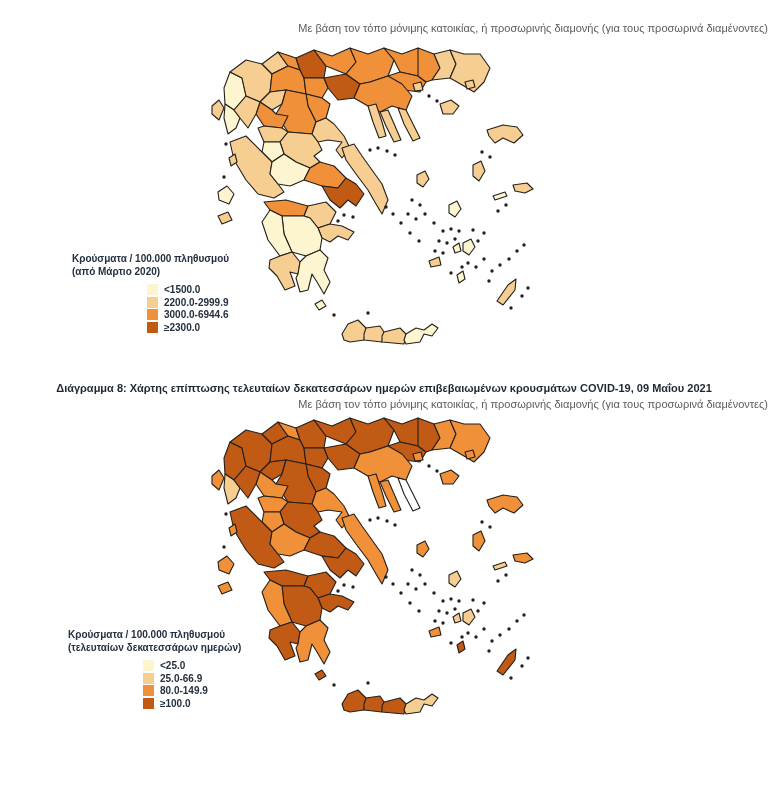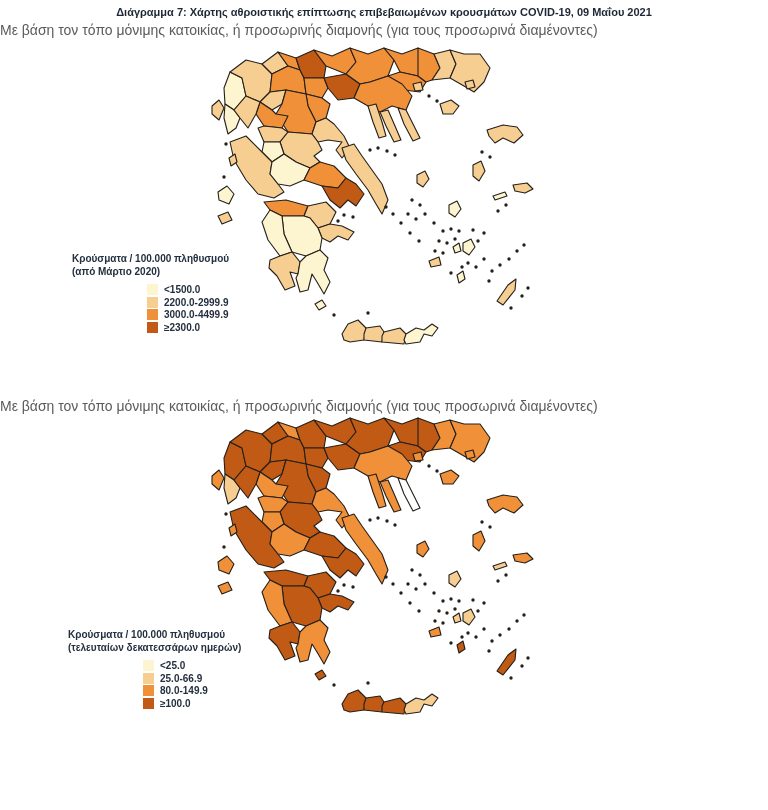--- a/index.html
+++ b/index.html
@@ -1,41 +1,40 @@
 <!DOCTYPE html>
 <html><head>
 <meta charset="utf-8">
 <style>
   html,body{margin:0;padding:0;background:#ffffff;}
   .page{position:relative;width:768px;height:810px;background:#fff;overflow:hidden;
         font-family:"Liberation Sans", sans-serif;}
   .map-title{position:absolute;left:0;right:0;text-align:center;
         font-size:11px;font-weight:bold;color:#1d2734;}
-  .map-subtitle{position:absolute;left:0;right:0;text-align:left;
-        font-size:14px;font-weight:400;color:#5b5b5b;}
+  .map-subtitle{position:absolute;left:0;right:0;text-align:right;
+        font-size:11px;font-weight:400;color:#5b5b5b;}
   #title7{top:6px}   #sub7{top:22px}
   #title8{top:382px} #sub8{top:398px}
   .map-holder{position:absolute;width:572px;height:332px;left:112px;}
   #map7-holder{top:44px} #map8-holder{top:414px}
   .map-holder svg{width:100%;height:100%;display:block}
   .legend{position:absolute;width:188px;color:#24303f;}
   #legend7{left:72px;top:252px}
   #legend8{left:68px;top:628px}
   .legend-title{text-align:left;font-size:10px;font-weight:bold;line-height:1.32;}
   .legend-items{margin-top:5px;margin-left:44px;}
   .legend-row{display:flex;align-items:center;height:12.5px;padding-left:31px;}
   .swatch{width:11px;height:11px;margin-right:6px;flex:none;}
   .legend-label{font-size:10px;font-weight:bold;white-space:nowrap;}
 </style>
 </head>
 <body>
 
 <div class="page">
 
-  <div class="map-title" id="title7">Διάγραμμα 7: Χάρτης αθροιστικής επίπτωσης επιβεβαιωμένων κρουσμάτων COVID-19, 09 Μαΐου 2021</div>
   <div class="map-subtitle" id="sub7">Με βάση τον τόπο μόνιμης κατοικίας, ή προσωρινής διαμονής (για τους προσωρινά διαμένοντες)</div>
   <div class="map-holder" id="map7-holder">
       <svg viewBox="0 0 572 332">
         <path d="M112,44 L118,28 L130,34 L134,52 L122,66 L113,60 Z" fill="#FDF4D0" stroke="#241f1a" stroke-width="1.1" stroke-linejoin="round"></path>
         <path d="M118,28 L134,16 L150,20 L160,30 L158,48 L148,58 L134,52 L130,34 Z" fill="#F7CE92" stroke="#241f1a" stroke-width="1.1" stroke-linejoin="round"></path>
         <path d="M150,20 L166,8 L176,22 L160,30 Z" fill="#F7CE92" stroke="#241f1a" stroke-width="1.1" stroke-linejoin="round"></path>
         <path d="M166,8 L184,14 L188,26 L176,22 Z" fill="#F0913A" stroke="#241f1a" stroke-width="1.1" stroke-linejoin="round"></path>
         <path d="M160,30 L176,22 L188,26 L192,34 L194,50 L174,46 L158,48 Z" fill="#F0913A" stroke="#241f1a" stroke-width="1.1" stroke-linejoin="round"></path>
         <path d="M148,58 L158,48 L174,46 L170,60 L160,66 Z" fill="#F7CE92" stroke="#241f1a" stroke-width="1.1" stroke-linejoin="round"></path>
         <path d="M184,14 L202,6 L214,22 L212,34 L192,34 L188,26 Z" fill="#C05A14" stroke="#241f1a" stroke-width="1.1" stroke-linejoin="round"></path>
@@ -162,29 +161,30 @@
         <div class="legend-row">
           <span class="swatch" style="background: rgb(253, 244, 208);"></span>
           <span class="legend-label">&lt;1500.0</span>
         </div>
         <div class="legend-row">
           <span class="swatch" style="background: rgb(247, 206, 146);"></span>
           <span class="legend-label">2200.0-2999.9</span>
         </div>
         <div class="legend-row">
           <span class="swatch" style="background: rgb(240, 145, 58);"></span>
-          <span class="legend-label">3000.0-4499.9</span>
+          <span class="legend-label">3000.0-6944.6</span>
         </div>
         <div class="legend-row">
           <span class="swatch" style="background: rgb(192, 90, 20);"></span>
           <span class="legend-label">≥2300.0</span>
         </div>
       </div>
   </div>
 
+  <div class="map-title" id="title8">Διάγραμμα 8: Χάρτης επίπτωσης τελευταίων δεκατεσσάρων ημερών επιβεβαιωμένων κρουσμάτων COVID-19, 09 Μαΐου 2021</div>
   <div class="map-subtitle" id="sub8">Με βάση τον τόπο μόνιμης κατοικίας, ή προσωρινής διαμονής (για τους προσωρινά διαμένοντες)</div>
   <div class="map-holder" id="map8-holder">
       <svg viewBox="0 0 572 332">
         <path d="M112,44 L118,28 L130,34 L134,52 L122,66 L113,60 Z" fill="#C05A14" stroke="#241f1a" stroke-width="1.1" stroke-linejoin="round"></path>
         <path d="M118,28 L134,16 L150,20 L160,30 L158,48 L148,58 L134,52 L130,34 Z" fill="#C05A14" stroke="#241f1a" stroke-width="1.1" stroke-linejoin="round"></path>
         <path d="M150,20 L166,8 L176,22 L160,30 Z" fill="#C05A14" stroke="#241f1a" stroke-width="1.1" stroke-linejoin="round"></path>
         <path d="M166,8 L184,14 L188,26 L176,22 Z" fill="#F0913A" stroke="#241f1a" stroke-width="1.1" stroke-linejoin="round"></path>
         <path d="M160,30 L176,22 L188,26 L192,34 L194,50 L174,46 L158,48 Z" fill="#C05A14" stroke="#241f1a" stroke-width="1.1" stroke-linejoin="round"></path>
         <path d="M148,58 L158,48 L174,46 L170,60 L160,66 Z" fill="#C05A14" stroke="#241f1a" stroke-width="1.1" stroke-linejoin="round"></path>
         <path d="M184,14 L202,6 L214,22 L212,34 L192,34 L188,26 Z" fill="#C05A14" stroke="#241f1a" stroke-width="1.1" stroke-linejoin="round"></path>

